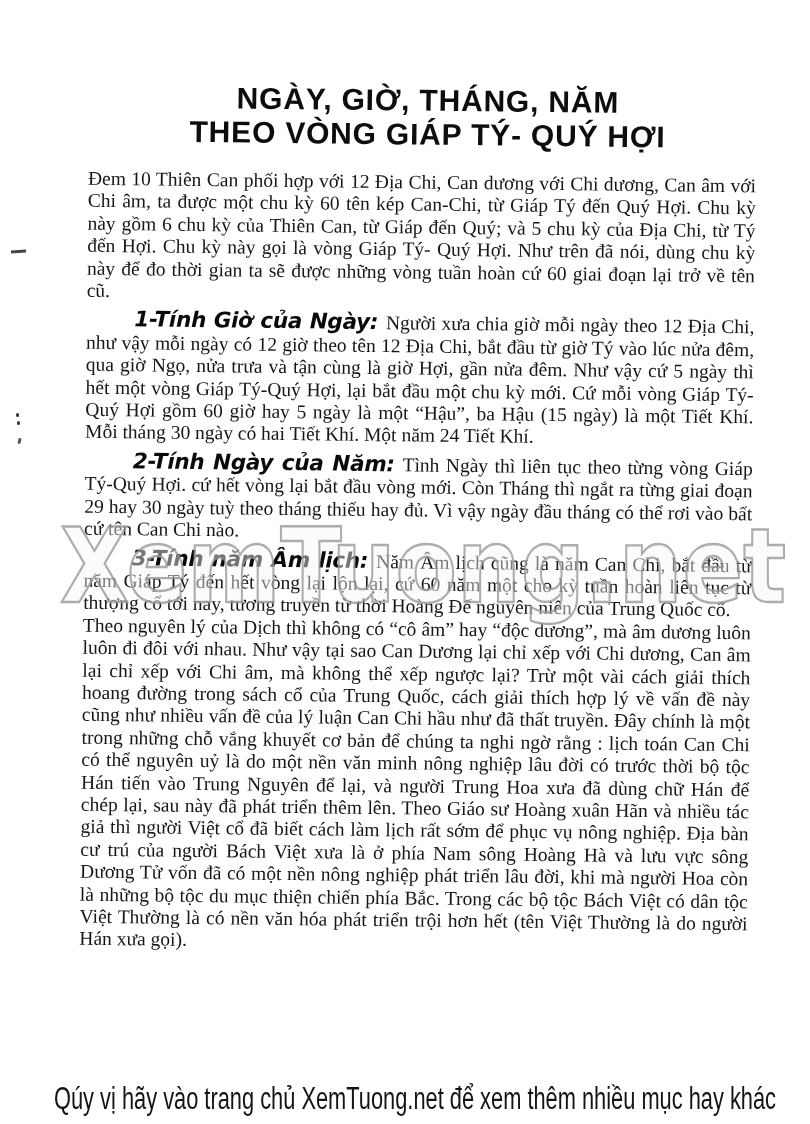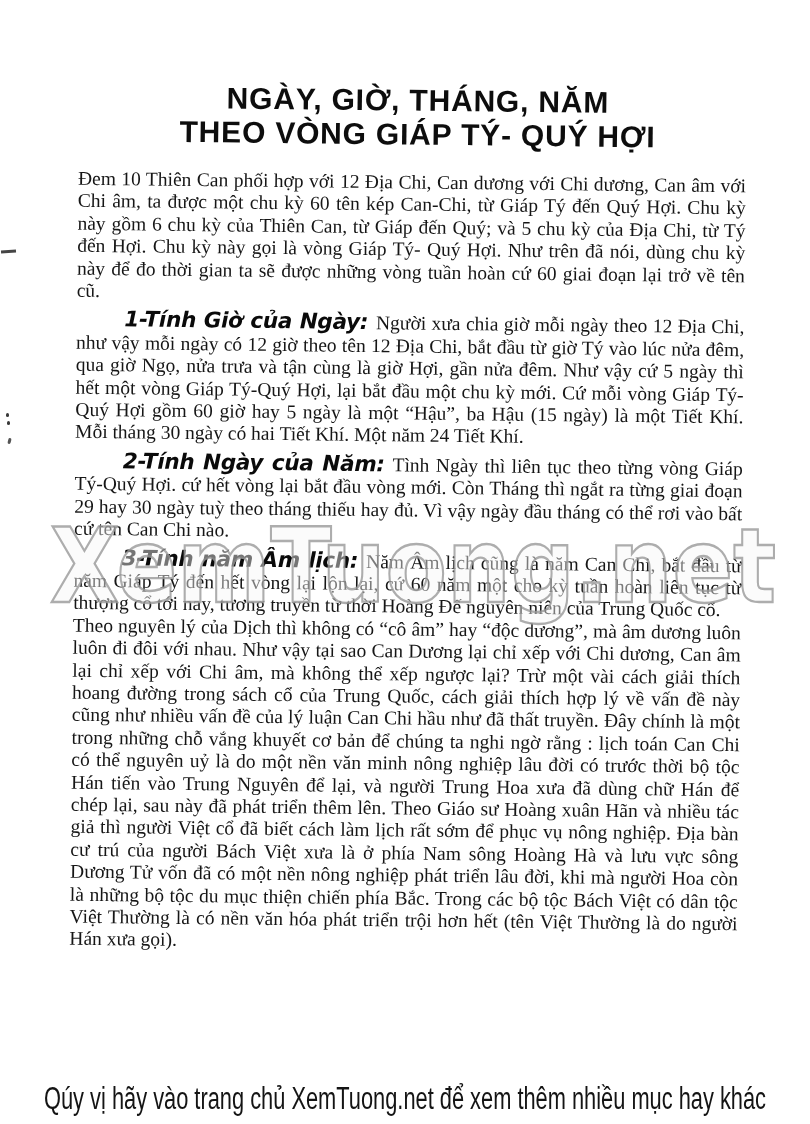--- a/index.html
+++ b/index.html
@@ -4,21 +4,21 @@
 <style>
   html, body { margin: 0; padding: 0; }
   body {
     width: 810px; height: 1124px;
     background: #ffffff;
     position: relative;
     overflow: hidden;
     font-family: "Liberation Serif", "DejaVu Serif", serif;
     color: #151515;
   }
-  .page { position: absolute; inset: 0; }
+  .page { position: absolute; inset: 0; margin-left: 10px; }
 
   
   .scan-rotate {
     position: absolute;
     left: 0; top: 0; width: 810px;
     transform: rotate(0.65deg);
     transform-origin: 100px 180px;
     z-index: 1;
   }
 

